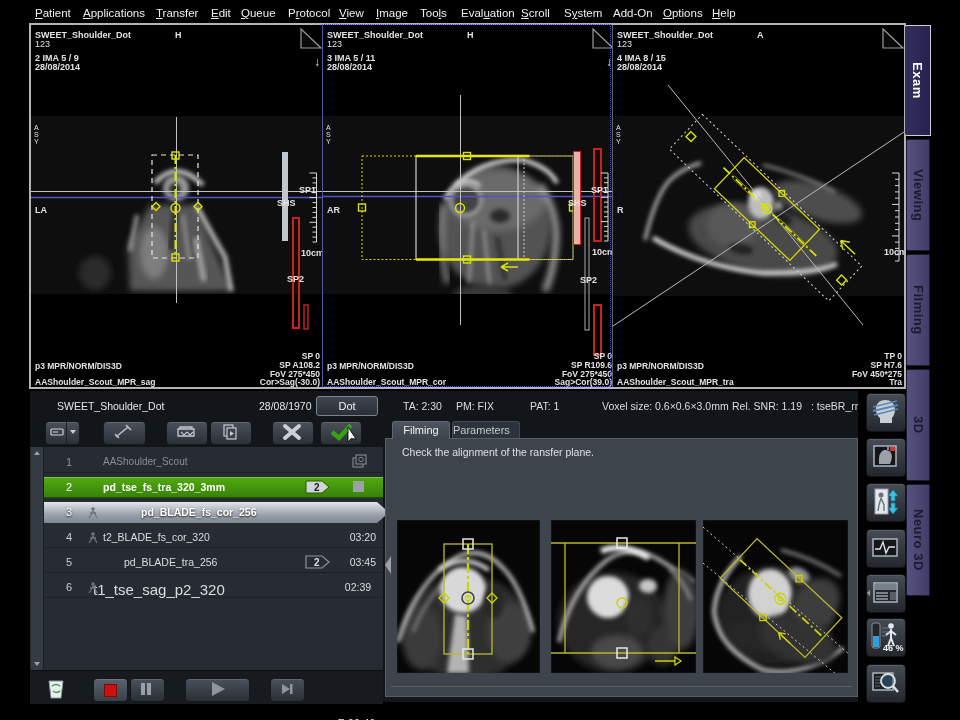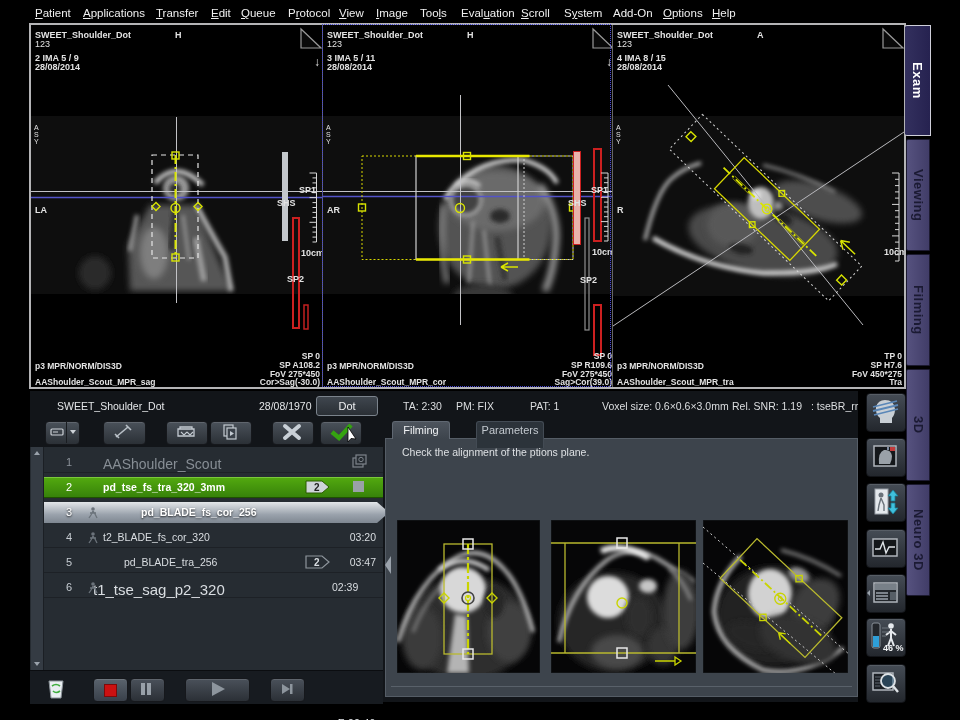--- a/index.html
+++ b/index.html
@@ -335,21 +335,21 @@
 </svg>
 
 <div class="abs" style="left:30px;top:447px;width:353px;height:223px;background:#262c32;"></div>
 <div class="abs" style="left:31px;top:447px;width:12px;height:223px;background:#343b43;border-right:1px solid #1b1f24;"></div>
 <svg class="abs" style="left:31px;top:447px;z-index:3" width="12" height="223">
 <path d="M3,8 l3,-4 l3,4 Z" fill="#9aa2ab"></path>
 <path d="M3,215 l3,4 l3,-4 Z" fill="#9aa2ab"></path>
 </svg>
 <div class="abs" style="left:44px;top:472px;width:339px;height:1px;background:#1d2126;"></div>
 <div class="abs" style="left:58px;top:456px;width:14px;text-align:right;color:#8b9299;font-size:11px;">1</div>
-<div class="abs" style="left:103px;top:456px;color:#878e95;font-size:14px;font-weight:normal;">AAShoulder_Scout</div>
+<div class="abs" style="left:103px;top:456px;color:#878e95;font-size:10px;font-weight:normal;">AAShoulder_Scout</div>
 <div class="abs" style="left:44px;top:477px;width:339px;height:21px;background:linear-gradient(#52a80f,#37820a);border-top:1px solid #7ac93a;border-bottom:1px solid #1e5200;box-sizing:border-box;"></div>
 <div class="abs" style="left:58px;top:481px;width:14px;text-align:right;color:#ffffff;font-size:11px;">2</div>
 <div class="abs" style="left:103px;top:481px;color:#ffffff;font-size:10.5px;font-weight:bold;">pd_tse_fs_tra_320_3mm</div>
 <div class="abs" style="left:44px;top:502px;width:345px;height:21px;background:linear-gradient(#e3e6e9,#9aa2ac 60%,#7e8791);clip-path:polygon(0 0, calc(100% - 12px) 0, 100% 50%, calc(100% - 12px) 100%, 0 100%);"></div>
 <div class="abs" style="left:58px;top:506px;width:14px;text-align:right;color:#ffffff;font-size:11px;text-shadow:0 1px 2px rgba(0,0,0,0.8);">3</div>
 <div class="abs" style="left:103px;top:506px;color:#ffffff;font-size:10.5px;font-weight:bold;text-shadow:0 1px 2px rgba(0,0,0,0.8);margin-left:38px;">pd_BLADE_fs_cor_256</div>
 <svg class="abs" style="left:86px;top:506px;z-index:3" width="14" height="14">
 <circle cx="7" cy="3" r="1.8" fill="#6b737b"></circle>
     <path d="M7,5 L5,9 L3,12 M7,5 L9,8 L11,12 M4,7 L10,7" stroke="#6b737b" stroke-width="1.3" fill="none"></path>
   </svg>
@@ -357,25 +357,25 @@
 <div class="abs" style="left:58px;top:531px;width:14px;text-align:right;color:#c6ccd2;font-size:11px;">4</div>
 <div class="abs" style="left:103px;top:531px;color:#d9dde1;font-size:10.5px;font-weight:normal;">t2_BLADE_fs_cor_320</div>
 <div class="abs" style="left:340px;top:531px;width:36px;text-align:right;color:#d9dde1;font-size:10.5px;">03:20</div>
 <svg class="abs" style="left:86px;top:531px;z-index:3" width="14" height="14">
 <circle cx="7" cy="3" r="1.8" fill="#6b737b"></circle>
     <path d="M7,5 L5,9 L3,12 M7,5 L9,8 L11,12 M4,7 L10,7" stroke="#6b737b" stroke-width="1.3" fill="none"></path>
   </svg>
 <div class="abs" style="left:44px;top:572px;width:339px;height:1px;background:#1d2126;"></div>
 <div class="abs" style="left:58px;top:556px;width:14px;text-align:right;color:#c6ccd2;font-size:11px;">5</div>
 <div class="abs" style="left:103px;top:556px;color:#d9dde1;font-size:10.5px;font-weight:normal;margin-left:21px;">pd_BLADE_tra_256</div>
-<div class="abs" style="left:340px;top:556px;width:36px;text-align:right;color:#d9dde1;font-size:10.5px;">03:47</div>
+<div class="abs" style="left:340px;top:556px;width:36px;text-align:right;color:#d9dde1;font-size:10.5px;">03:45</div>
 <div class="abs" style="left:44px;top:597px;width:339px;height:1px;background:#1d2126;"></div>
 <div class="abs" style="left:58px;top:581px;width:14px;text-align:right;color:#c6ccd2;font-size:11px;">6</div>
 <div class="abs" style="left:93px;top:581px;color:#d9dde1;font-size:15px;font-weight:normal;">t1_tse_sag_p2_320</div>
-<div class="abs" style="left:332px;top:581px;width:36px;text-align:left;color:#d9dde1;font-size:10.5px;">02:39</div>
+<div class="abs" style="left:340px;top:581px;width:36px;text-align:center;color:#d9dde1;font-size:10.5px;">02:39</div>
 <svg class="abs" style="left:86px;top:581px;z-index:3" width="14" height="14">
 <circle cx="7" cy="3" r="1.8" fill="#6b737b"></circle>
     <path d="M7,5 L5,9 L3,12 M7,5 L9,8 L11,12 M4,7 L10,7" stroke="#6b737b" stroke-width="1.3" fill="none"></path>
   </svg>
 <svg class="abs" style="left:305px;top:480px;z-index:3" width="26" height="14">
 <path d="M1,1 h16 l7,6 l-7,6 h-16 Z" fill="#cfd4d9" stroke="#2a5a00" stroke-width="1"></path>
 <text x="9" y="11" font-size="10" font-weight="bold" fill="#222" font-family="Liberation Sans,sans-serif">2</text>
 </svg>
 <div class="abs" style="left:353px;top:481px;width:11px;height:11px;background:#9aa1a8;"></div>
 <svg class="abs" style="left:305px;top:555px;z-index:3" width="26" height="14">
@@ -405,22 +405,22 @@
 <div class="btn" style="left:270px;top:678px;width:33px;height:22px;"></div>
 <svg class="abs" style="left:270px;top:678px;z-index:4" width="33" height="22">
 <path d="M12,6 L20,11 L12,16 Z" fill="#8d959d"></path>
     <rect x="20" y="6" width="2.5" height="10" fill="#8d959d"></rect>
 </svg>
 <div class="abs" style="left:338px;top:684px;color:#e2e5e8;font-size:11px;margin-top:33px;">Σ 09:46</div>
 
 <div class="abs" style="left:385px;top:438px;width:473px;height:259px;background:#3d444c;border:1px solid #555d66;box-sizing:border-box;"></div>
 <div class="abs" style="left:391px;top:686px;width:461px;height:1px;background:#59616a;"></div>
 <div class="abs" style="left:392px;top:421px;width:58px;height:18px;background:linear-gradient(#4d545d,#3d444c);border:1px solid #606872;border-bottom:none;border-radius:3px 3px 0 0;color:#f0f2f4;font-size:11px;text-align:center;line-height:17px;box-sizing:border-box;z-index:3;">Filming</div>
-<div class="abs" style="left:452px;top:421px;width:68px;height:27px;background:#2c333a;border:1px solid #434b54;border-bottom:none;border-radius:3px 3px 0 0;color:#c3c9cf;font-size:11px;text-align:center;line-height:16px;box-sizing:border-box;margin-left:24px;">Parameters</div>
-<div class="abs" style="left:402px;top:446px;color:#dde0e3;font-size:10.5px;z-index:3;">Check the alignment of the ptions plane.</div>
+<div class="abs" style="left:452px;top:421px;width:68px;height:17px;background:#2c333a;border:1px solid #434b54;border-bottom:none;border-radius:3px 3px 0 0;color:#c3c9cf;font-size:11px;line-height:16px;box-sizing:border-box;">Parameters</div>
+<div class="abs" style="left:402px;top:446px;color:#dde0e3;font-size:10.5px;z-index:3;">Check the alignment of the ransfer plane.</div>
 <svg class="abs" style="left:383px;top:554px;z-index:4" width="10" height="22">
     <path d="M8,2 L2,11 L8,20 Z" fill="#9aa2ab"></path>
   </svg>
 <svg class="abs" style="left:397px;top:520px;z-index:3" width="143" height="153">
 <rect width="143" height="153" fill="#060607" stroke="#181c20" stroke-width="1"></rect>
 <g>
 <ellipse cx="70" cy="108" rx="62" ry="52" fill="#2d2d2d" filter="url(#b3)"></ellipse>
 <ellipse cx="25" cy="118" rx="20" ry="32" fill="#3a3a3a" filter="url(#b3)"></ellipse>
 <ellipse cx="112" cy="112" rx="22" ry="30" fill="#404040" filter="url(#b3)"></ellipse>
 <path d="M1,122 Q20,58 62,36 Q86,26 106,48 Q124,66 136,112" fill="none" stroke="#cfcfcf" stroke-width="3.5" filter="url(#b2)"></path>

